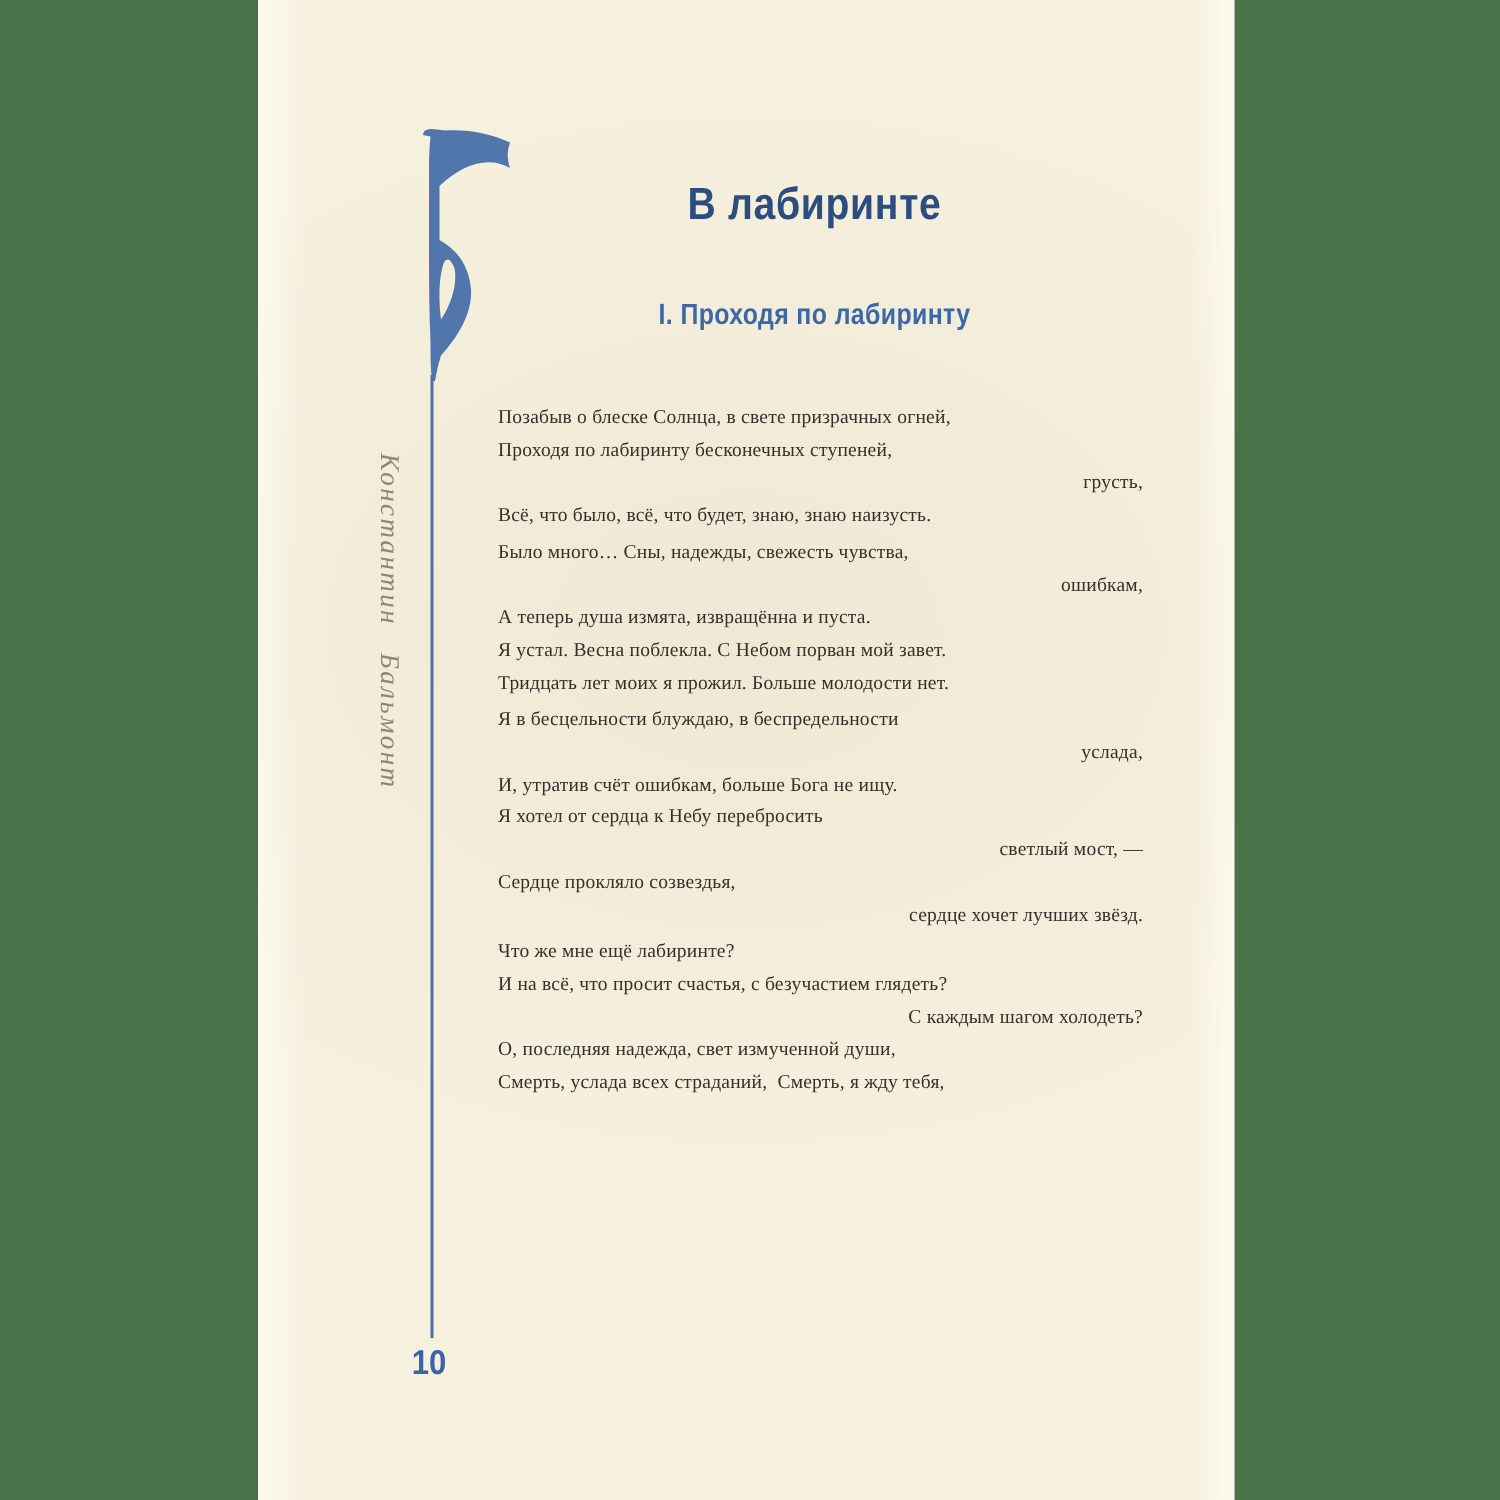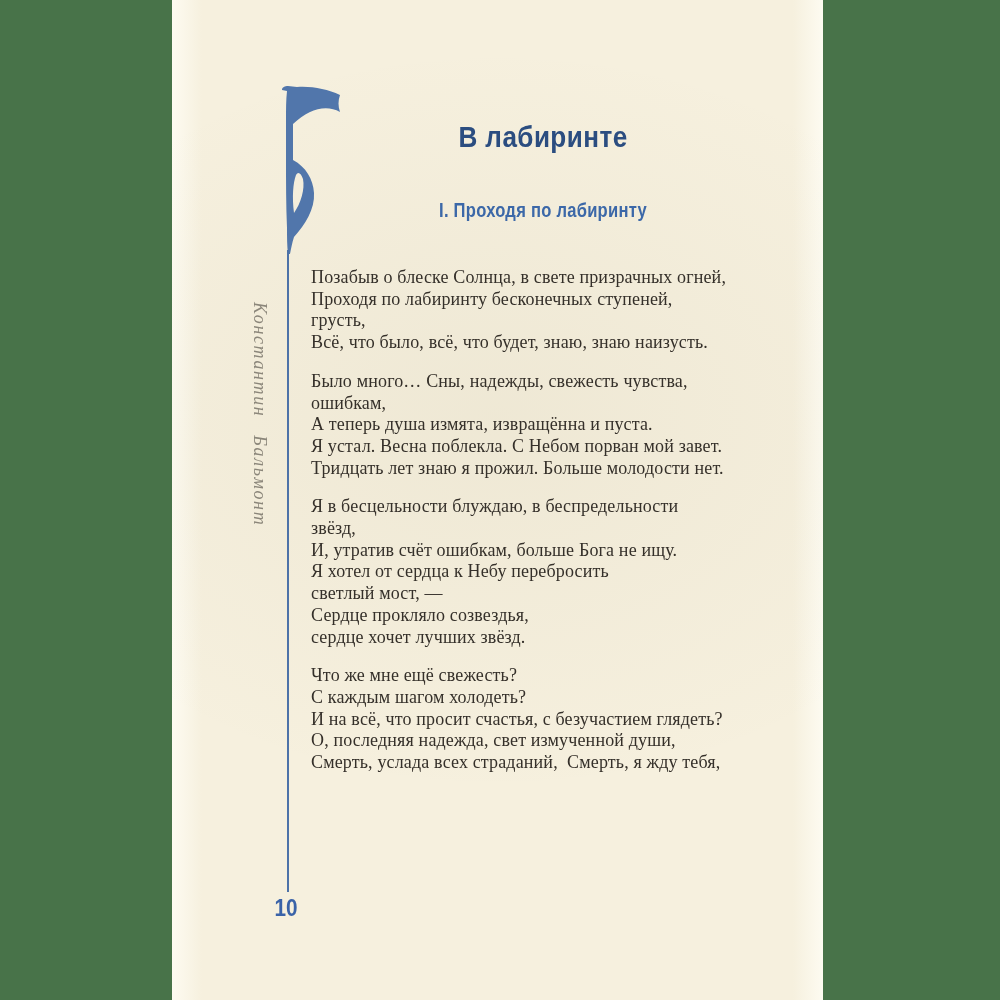--- a/index.html
+++ b/index.html
@@ -41,27 +41,27 @@
     font-weight:bold;font-size:30px;line-height:32px;color:var(--title-color);
     transform:scaleX(.87);transform-origin:50% 50%;letter-spacing:0.5px;
   }
   .page-subtitle{
     position:absolute;left:328px;top:199px;width:430px;margin:0;
     text-align:center;font-family:"Liberation Sans","DejaVu Sans",sans-serif;
     font-weight:bold;font-size:19.5px;line-height:22px;color:var(--subtitle-color);
     transform:scaleX(.85);transform-origin:50% 50%;letter-spacing:0.3px;
   }
   .poem{
-    position:absolute;left:311px;top:267px;width:430px;
-    font-size:18px;line-height:21.7px;letter-spacing:0.15px;
+    position:absolute;left:332px;top:267px;width:430px;
+    font-size:13px;line-height:21.7px;letter-spacing:0.15px;
     color:var(--text-color);
   }
-  .stanza + .stanza{margin-top:17px;}
+  .stanza + .stanza{margin-top:3px;}
   .line{white-space:pre;}
-  .line.right{text-align:left;}
+  .line.right{text-align:right;}
   .pagenum{
     position:absolute;left:268px;top:895px;width:36px;margin:0;
     text-align:center;font-family:"Liberation Sans","DejaVu Sans",sans-serif;
     font-weight:bold;font-size:23px;color:var(--page-number-color);
     transform:scaleX(.9);transform-origin:50% 50%;
   }
 </style>
 </head>
 <body>
 
@@ -107,34 +107,34 @@
         <div class="line left">Позабыв о блеске Солнца, в свете призрачных огней,</div>
         <div class="line left">Проходя по лабиринту бесконечных ступеней,</div>
         <div class="line right">грусть,</div>
         <div class="line left">Всё, что было, всё, что будет, знаю, знаю наизусть.</div>
       </div>
       <div class="stanza">
         <div class="line left">Было много… Сны, надежды, свежесть чувства,</div>
         <div class="line right">ошибкам,</div>
         <div class="line left">А теперь душа измята, извращённа и пуста.</div>
         <div class="line left">Я устал. Весна поблекла. С Небом порван мой завет.</div>
-        <div class="line left">Тридцать лет знаю я прожил. Больше молодости нет.</div>
+        <div class="line left">Тридцать лет моих я прожил. Больше молодости нет.</div>
       </div>
       <div class="stanza">
         <div class="line left">Я в бесцельности блуждаю, в беспредельности</div>
-        <div class="line right">звёзд,</div>
+        <div class="line right">услада,</div>
         <div class="line left">И, утратив счёт ошибкам, больше Бога не ищу.</div>
         <div class="line left">Я хотел от сердца к Небу перебросить</div>
         <div class="line right">светлый мост, —</div>
         <div class="line left">Сердце прокляло созвездья,</div>
         <div class="line right">сердце хочет лучших звёзд.</div>
       </div>
       <div class="stanza">
-        <div class="line left">Что же мне ещё свежесть?</div>
+        <div class="line left">Что же мне ещё лабиринте?</div>
+        <div class="line left">И на всё, что просит счастья, с безучастием глядеть?</div>
         <div class="line right">С каждым шагом холодеть?</div>
-        <div class="line left">И на всё, что просит счастья, с безучастием глядеть?</div>
         <div class="line left">О, последняя надежда, свет измученной души,</div>
         <div class="line left">Смерть, услада всех страданий,  Смерть, я жду тебя,</div>
       </div>
     </div>
 
   <div class="pagenum">10</div>
 </div>
 
 </body></html>

